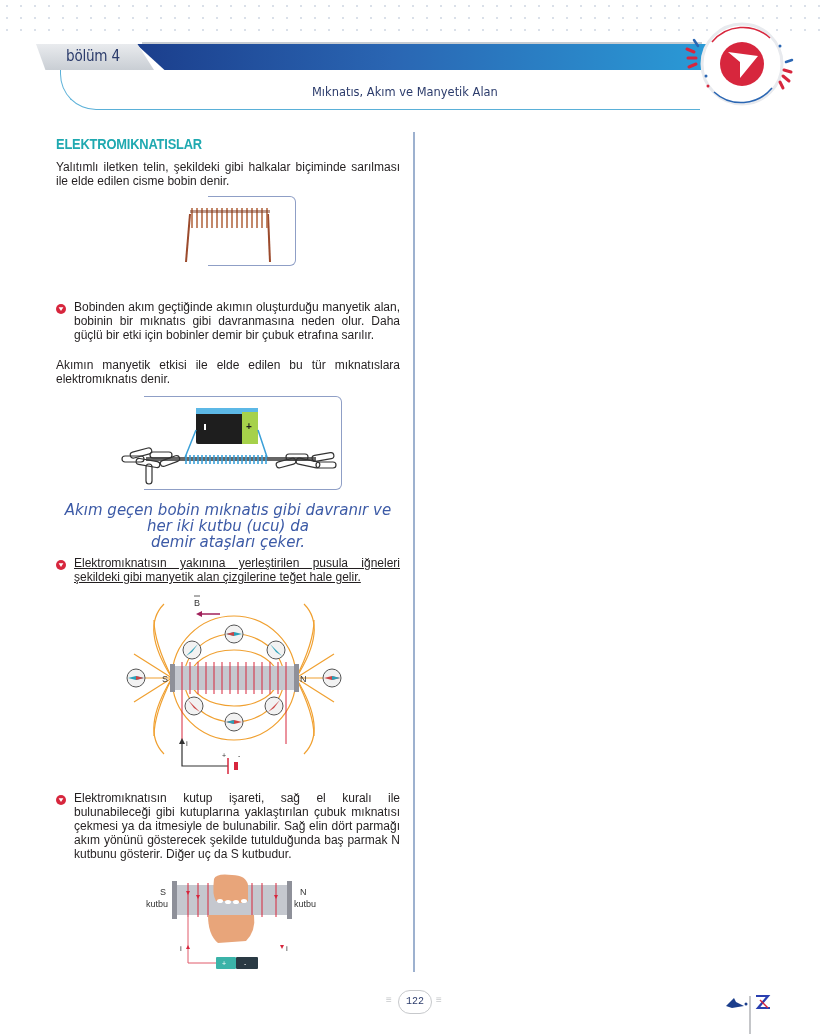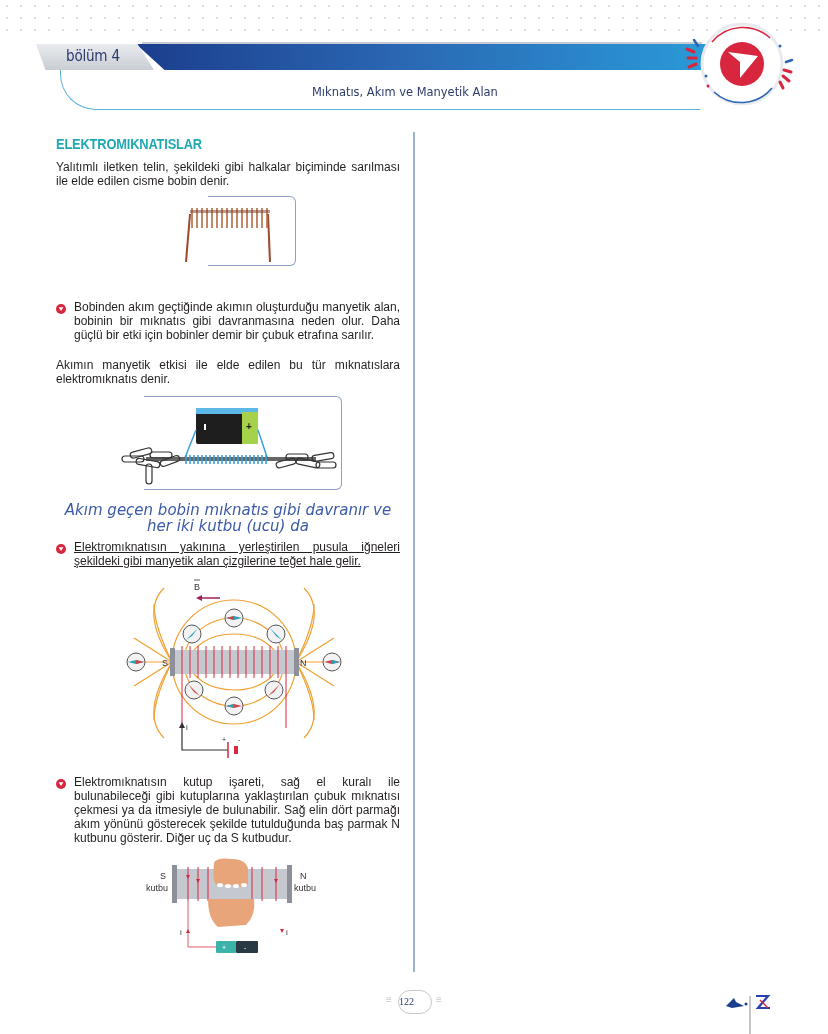--- a/index.html
+++ b/index.html
@@ -59,22 +59,22 @@
     border-left: none; border-top-left-radius: 0; border-bottom-left-radius: 0;
   }
   .caption {
     font-family: "DejaVu Sans", sans-serif; font-style: italic; font-size: 15px;
     color: #3c5aa6; text-align: center; line-height: 16px;
   }
 
   
   .page-num {
     position: absolute; left: 398px; top: 990px; width: 34px; height: 24px;
-    border: 1.5px solid #c7c9cc; border-radius: 14px; 
-    font-family: Liberation Serif, serif; font-size: 10px; line-height: 21px; color: #2b3b6b;
+    border: 1.5px solid #c7c9cc; border-radius: 14px; text-align: center;
+    font-family: Liberation Mono, monospace; font-size: 10px; line-height: 21px; color: #2b3b6b;
   }
   .pn-rays { position: absolute; top: 994px; font-size: 10px; color: #c7c9cc; }
   .logo-area { position: absolute; left: 724px; top: 990px; width: 60px; height: 44px; }
 </style>
 </head>
 <body>
 
 <div class="dots"></div>
 
 <div class="header">
@@ -189,20 +189,21 @@
         <rect x="170" y="54" width="22" height="6" rx="3"></rect>
           <rect x="180" y="60" width="24" height="6" rx="3" transform="rotate(12 192 63)"></rect>
         <rect x="196" y="54" width="22" height="6" rx="3" transform="rotate(-10 207 57)"></rect>
           <rect x="200" y="62" width="20" height="6" rx="3"></rect>
         <rect x="160" y="60" width="20" height="6" rx="3" transform="rotate(-15 170 63)"></rect>
       </g>
     </svg>
   </div>
 
   <p class="caption" style="margin-top:6px;">Akım geçen bobin mıknatıs gibi davranır ve her iki kutbu (ucu) da</p>
+  <p class="caption">demir ataşları çeker.</p>
 
   <div class="bullet" style="margin-top:6px;text-decoration:underline;">
     <svg class="bicon" viewBox="0 0 10 10">
       <circle cx="5" cy="5" r="5" fill="#d7263d"></circle>
         <polygon points="2.6,3.2 7.4,3.2 5,7" fill="#fff"></polygon>
     </svg>
     <p class="body">Elektromıknatısın yakınına yerleştirilen pusula iğneleri şekildeki gibi manyetik alan çizgilerine teğet hale gelir.</p>
   </div>
 
   <div class="figure" style="width:220px;height:186px;margin-top:10px;margin-left:68px;">

